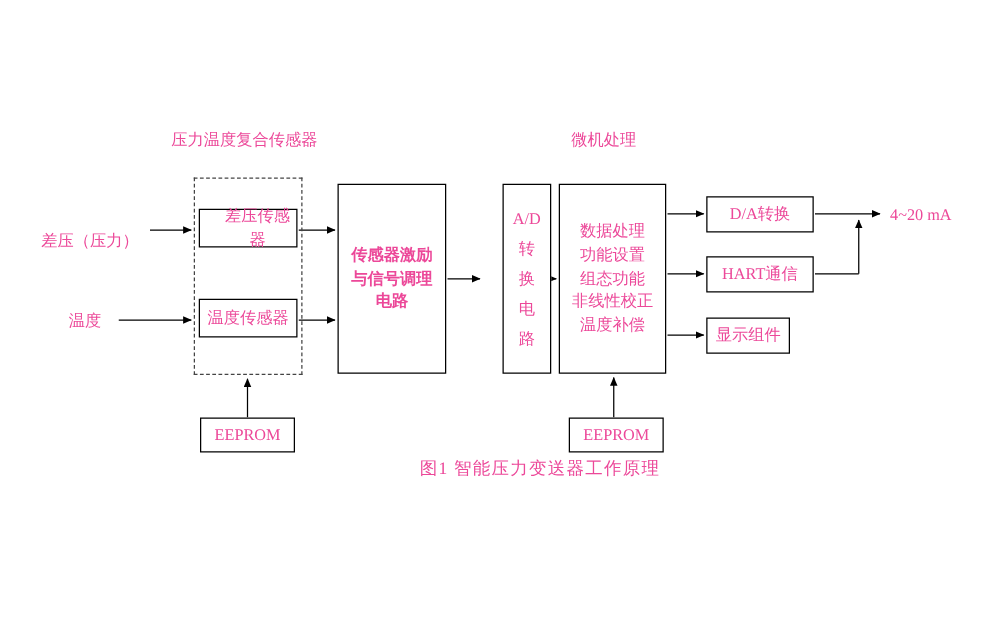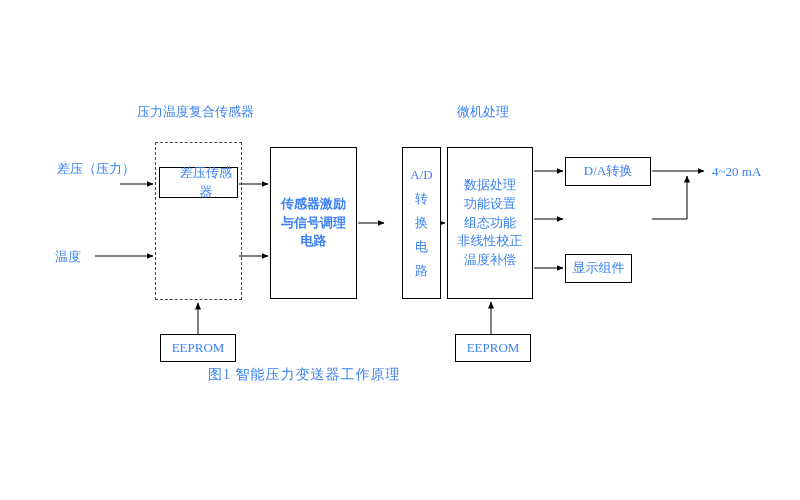--- a/index.html
+++ b/index.html
@@ -1,21 +1,21 @@
 <!DOCTYPE html>
 <html><head>
 <meta charset="utf-8">
 <style>
   html,body{margin:0;padding:0;background:#fff;}
   #stage{
     position:relative;
     width:800px;height:500px;
     background:#fff;
     font-family:"Liberation Serif", serif;
-    color:#3b82f6;
+    color:#ec4899;
     overflow:hidden;
   }
   .lbl{
     position:absolute;
     font-size:13px;
     white-space:nowrap;
   }
   .box{
     position:absolute;
     border:1px solid #000;
@@ -31,21 +31,22 @@
   }
   .dashed{
     position:absolute;
     border:1px dashed #444;
     background:transparent;
     box-sizing:border-box;
   }
   .adc{line-height:1.85;}
   .caption{
     position:absolute;
-    left:208px;top:366px;width:400px;
+    left:232px;top:366px;width:400px;
+    text-align:center;
     font-size:14px;
     letter-spacing:1px;
   }
   svg.connectors{
     position:absolute;left:0;top:0;
     pointer-events:none;
   }
 </style>
 </head>
 <body>
@@ -77,44 +78,46 @@
     <line x1="652" y1="219" x2="687" y2="219" stroke="#000" stroke-width="1"></line>
     <line x1="687" y1="219" x2="687" y2="176" stroke="#000" stroke-width="1" marker-end="url(#arr)"></line>
 
     <line x1="198" y1="334" x2="198" y2="303" stroke="#000" stroke-width="1" marker-end="url(#arr)"></line>
     <line x1="491" y1="334" x2="491" y2="302" stroke="#000" stroke-width="1" marker-end="url(#arr)"></line>
   </svg>
 
   <div class="lbl" style="left:137px;top:103px;">压力温度复合传感器</div>
   <div class="lbl" style="left:457px;top:103px;">微机处理</div>
 
-  <div class="lbl" style="left:33px;top:160px;margin-left:24px;">差压（压力）</div>
+  <div class="lbl" style="left:33px;top:184px;">差压（压力）</div>
   <div class="lbl" style="left:55px;top:248px;">温度</div>
 
   <div class="dashed" style="left:155px;top:142px;width:87px;height:158px;"></div>
 
   <div class="box" style="left:159px;top:167px;width:79px;height:31px;padding-left:15px;">差压传感器</div>
+  <div class="box" style="left:159px;top:239px;width:79px;height:31px;">温度传感器</div>
 
   <div class="box" style="left:270px;top:147px;width:87px;height:152px;font-weight:bold;">传感器激励
 与信号调理
 电路</div>
 
   <div class="box adc" style="left:402px;top:147px;width:39px;height:152px;">A/D
 转
 换
 电
 路</div>
 
   <div class="box" style="left:447px;top:147px;width:86px;height:152px;">数据处理
 功能设置
 组态功能
 非线性校正
 温度补偿</div>
 
   <div class="box" style="left:565px;top:157px;width:86px;height:29px;">D/A转换</div>
+  <div class="box" style="left:565px;top:205px;width:86px;height:29px;">HART通信</div>
   <div class="box" style="left:565px;top:254px;width:67px;height:29px;">显示组件</div>
 
   <div class="lbl" style="left:712px;top:164px;">4~20 mA</div>
 
   <div class="box" style="left:160px;top:334px;width:76px;height:28px;">EEPROM</div>
   <div class="box" style="left:455px;top:334px;width:76px;height:28px;">EEPROM</div>
 
   <div class="caption">图1 智能压力变送器工作原理</div>
 
 </div>

